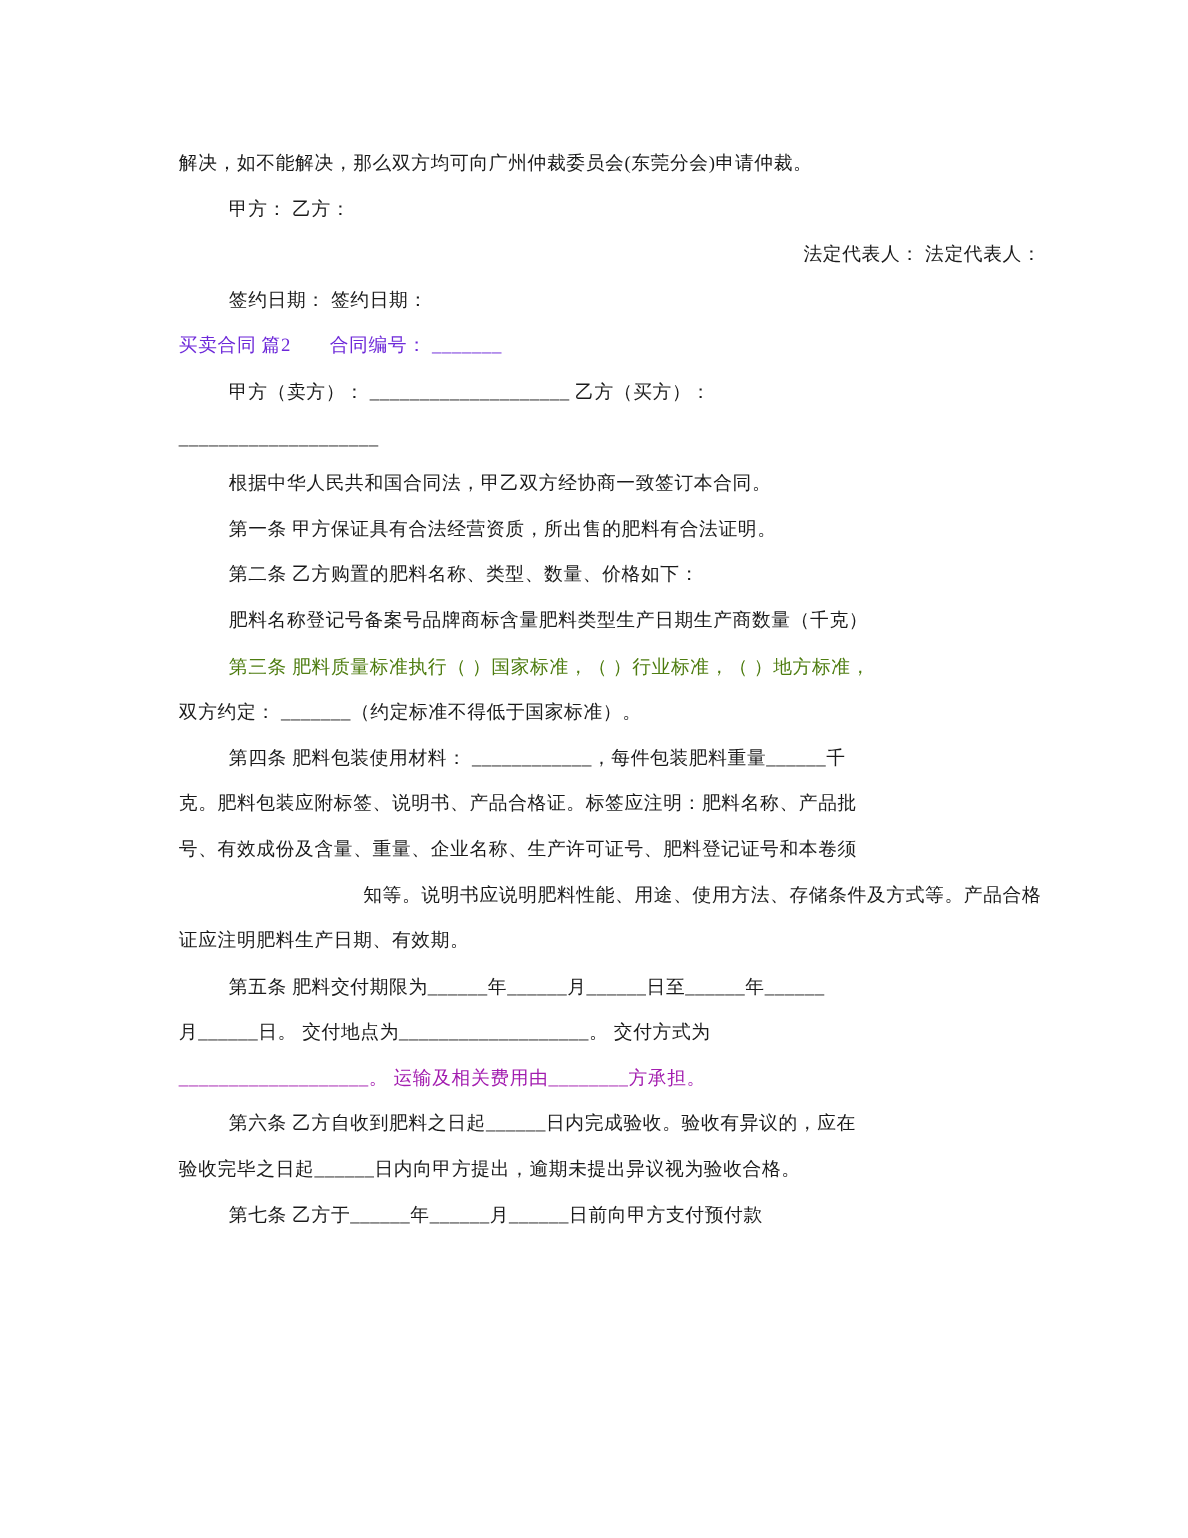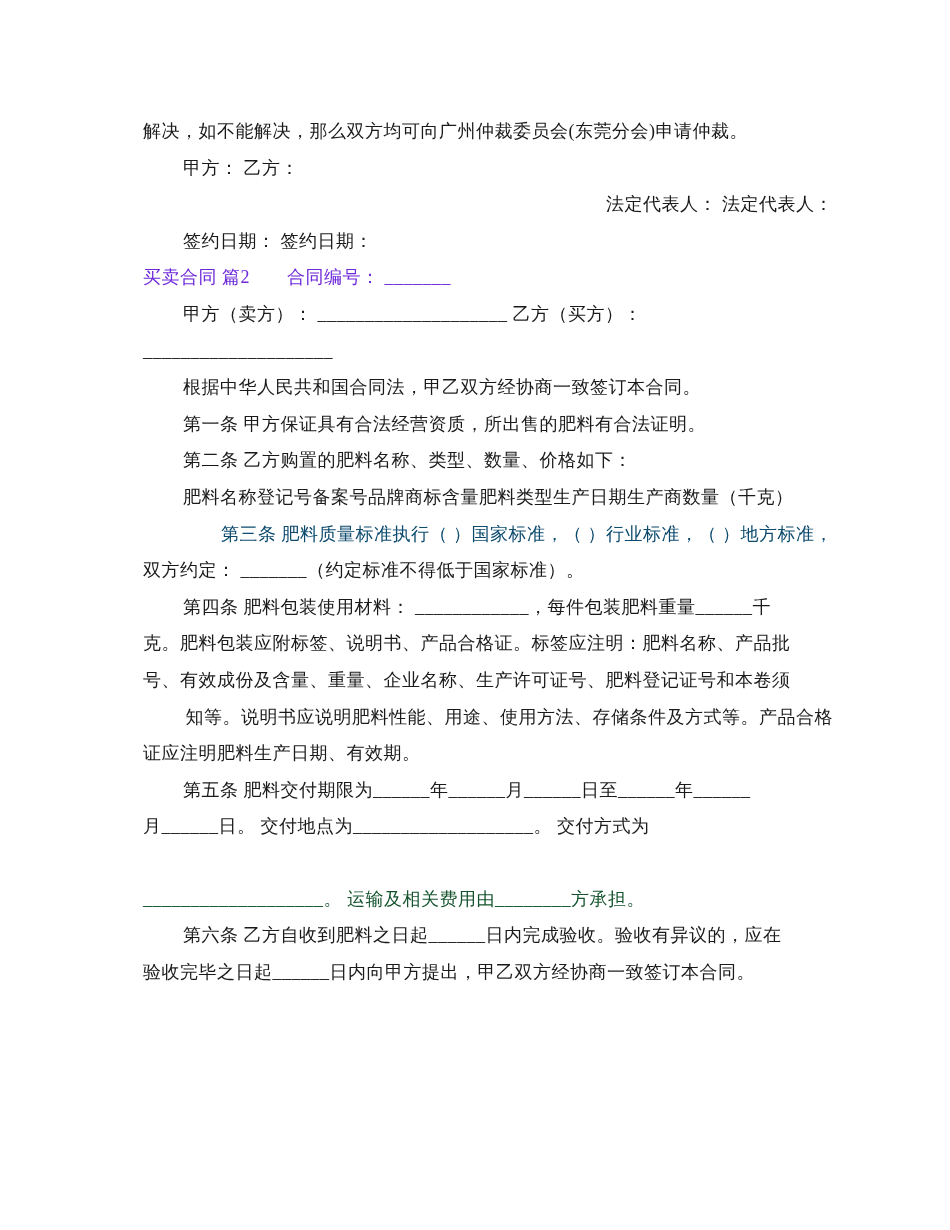--- a/index.html
+++ b/index.html
@@ -17,21 +17,21 @@
   .doc {
     position: absolute;
     left: 143px;
     top: 113px;
     width: 690px;
   }
   .line {
     height: 36.6px;
     line-height: 36.6px;
     font-family: "Liberation Serif", "DejaVu Serif", serif;
-    font-size: 18px;
+    font-size: 15px;
     color: #1a1a1a;
     letter-spacing: 0.5px;
     white-space: pre;
   }
   .indent {
     padding-left: 40px;
   }
 </style>
 </head>
 <body style="background: rgb(255, 255, 255);">
@@ -42,26 +42,27 @@
     <div class="line indent" style="color: rgb(26, 26, 26);">甲方： 乙方：</div>
     <div class="line indent" style="color: rgb(26, 26, 26); text-align: right;">法定代表人： 法定代表人：</div>
     <div class="line indent" style="color: rgb(26, 26, 26);">签约日期： 签约日期：</div>
     <div class="line" style="color: #6d28d9;">买卖合同 篇2　　合同编号： _______</div>
     <div class="line indent" style="color: rgb(26, 26, 26);">甲方（卖方）： ____________________ 乙方（买方）：</div>
     <div class="line" style="color: rgb(26, 26, 26);">____________________</div>
     <div class="line indent" style="color: rgb(26, 26, 26);">根据中华人民共和国合同法，甲乙双方经协商一致签订本合同。</div>
     <div class="line indent" style="color: rgb(26, 26, 26);">第一条 甲方保证具有合法经营资质，所出售的肥料有合法证明。</div>
     <div class="line indent" style="color: rgb(26, 26, 26);">第二条 乙方购置的肥料名称、类型、数量、价格如下：</div>
     <div class="line indent" style="color: rgb(26, 26, 26);">肥料名称登记号备案号品牌商标含量肥料类型生产日期生产商数量（千克）</div>
-    <div class="line indent" style="color: #0c4a6e; text-align: right;">第三条 肥料质量标准执行（ ）国家标准，（ ）行业标准，（ ）地方标准，</div>
+    <div class="line indent" style="color: #4d7c0f;">第三条 肥料质量标准执行（ ）国家标准，（ ）行业标准，（ ）地方标准，</div>
     <div class="line" style="color: rgb(26, 26, 26);">双方约定： _______（约定标准不得低于国家标准）。</div>
     <div class="line indent" style="color: rgb(26, 26, 26);">第四条 肥料包装使用材料： ____________，每件包装肥料重量______千</div>
     <div class="line" style="color: rgb(26, 26, 26);">克。肥料包装应附标签、说明书、产品合格证。标签应注明：肥料名称、产品批</div>
     <div class="line" style="color: rgb(26, 26, 26);">号、有效成份及含量、重量、企业名称、生产许可证号、肥料登记证号和本卷须</div>
     <div class="line" style="color: rgb(26, 26, 26); text-align: right;">知等。说明书应说明肥料性能、用途、使用方法、存储条件及方式等。产品合格</div>
     <div class="line" style="color: rgb(26, 26, 26);">证应注明肥料生产日期、有效期。</div>
     <div class="line indent" style="color: rgb(26, 26, 26);">第五条 肥料交付期限为______年______月______日至______年______</div>
     <div class="line" style="color: rgb(26, 26, 26);">月______日。 交付地点为___________________。 交付方式为</div>
-    <div class="line" style="color: #14532d; margin-top: 36px;">___________________。 运输及相关费用由________方承担。</div>
+    <div class="line" style="color: #a21caf;">___________________。 运输及相关费用由________方承担。</div>
     <div class="line indent" style="color: rgb(26, 26, 26);">第六条 乙方自收到肥料之日起______日内完成验收。验收有异议的，应在</div>
-    <div class="line" style="color: rgb(26, 26, 26);">验收完毕之日起______日内向甲方提出，甲乙双方经协商一致签订本合同。</div>
+    <div class="line" style="color: rgb(26, 26, 26);">验收完毕之日起______日内向甲方提出，逾期未提出异议视为验收合格。</div>
+    <div class="line indent" style="color: rgb(26, 26, 26);">第七条 乙方于______年______月______日前向甲方支付预付款</div>
   </div>
 </div>
 
 </body></html>

